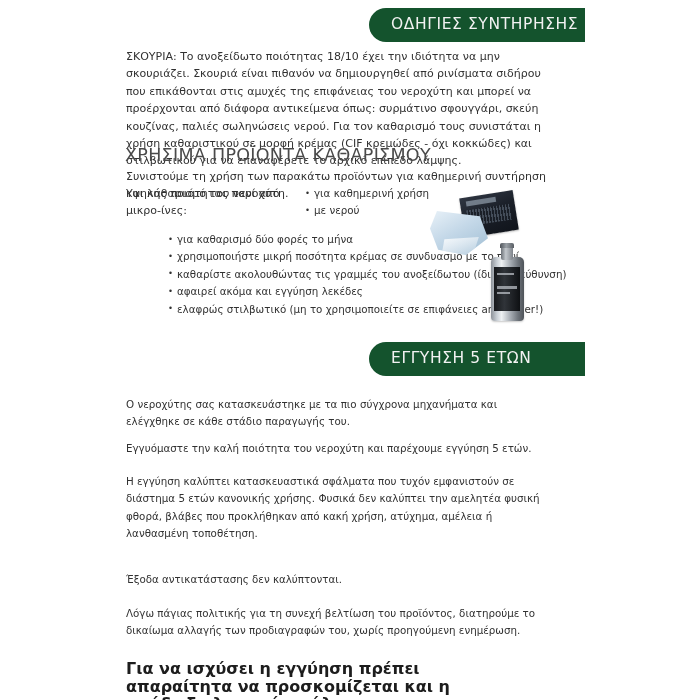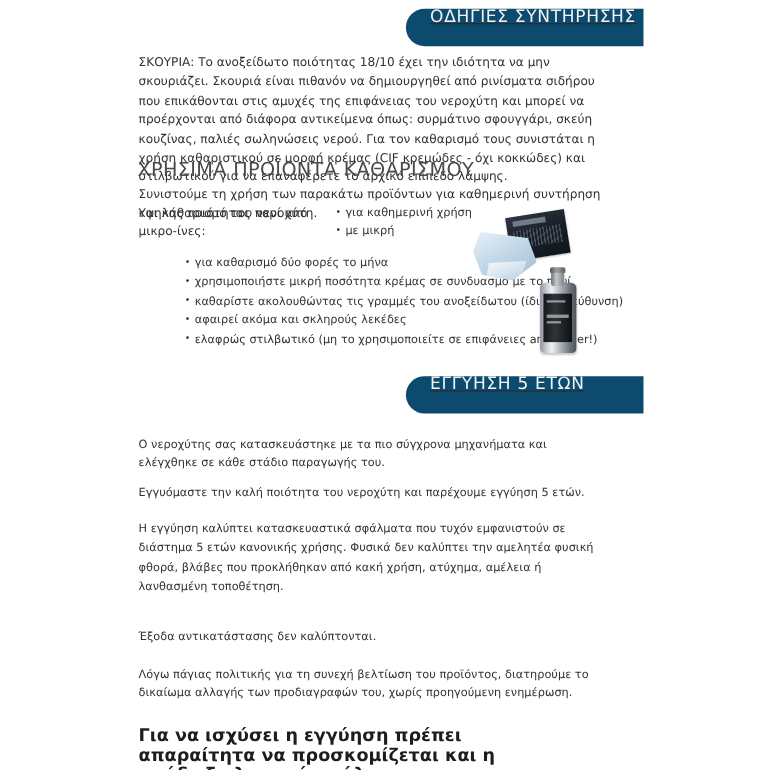--- a/index.html
+++ b/index.html
@@ -22,28 +22,27 @@
     position: absolute;
     inset: 0;
     width: 700px;
     height: 700px;
   }
 
   
   .banner {
     position: absolute;
     height: 34px;
-    background: #0c4a6e;
+    background: #14532d;
     border-top-left-radius: 17px;
     border-bottom-left-radius: 17px;
     display: flex;
-    align-items: flex-start;
+    align-items: center;
     box-sizing: border-box;
     padding-left: 22px;
-    text-decoration: underline;
   }
   .banner-title {
     color: #f2f2f2;
     font-size: 15.5px;
     letter-spacing: 0.6px;
     font-weight: 400;
     white-space: nowrap;
     line-height: 1;
   }
   #banner-maintenance {
@@ -289,29 +288,29 @@
   <div class="body-text" id="intro-paragraph">ΣΚΟΥΡΙΑ: Το ανοξείδωτο ποιότητας 18/10 έχει την ιδιότητα να μην σκουριάζει.  Σκουριά είναι πιθανόν να δημιουργηθεί από ρινίσματα σιδήρου που επικάθονται στις αμυχές της επιφάνειας του νεροχύτη και μπορεί να προέρχονται από διάφορα αντικείμενα όπως: συρμάτινο σφουγγάρι, σκεύη κουζίνας, παλιές σωληνώσεις νερού.  Για τον καθαρισμό τους συνιστάται η χρήση καθαριστικού σε μορφή κρέμας (CIF κρεμώδες - όχι κοκκώδες) και στιλβωτικού για να επαναφέρετε το αρχικό επίπεδο λάμψης.</div>
 
   <div class="section-heading">ΧΡΗΣΙΜΑ ΠΡΟΪΟΝΤΑ ΚΑΘΑΡΙΣΜΟΥ</div>
 
   <div class="body-text" id="products-intro">Συνιστούμε τη χρήση των παρακάτω προϊόντων για καθημερινή συντήρηση και καθαρισμό του νεροχύτη.</div>
 
   <div class="body-text" id="cloth-label">Υψηλής ποιότητας πανί από μικρο-ίνες:</div>
 
   <ul class="bullet-list" id="cloth-bullets">
     <li>για καθημερινή χρήση</li>
-    <li>με μικρή</li>
+    <li>με νερού</li>
   </ul>
 
 
   <ul class="bullet-list" id="cream-bullets">
     <li>για καθαρισμό δύο φορές το μήνα</li>
     <li>χρησιμοποιήστε μικρή ποσότητα κρέμας σε συνδυασμό με το πανί</li>
     <li>καθαρίστε ακολουθώντας τις γραμμές του ανοξείδωτου (ίδια κατεύθυνση)</li>
-    <li>αφαιρεί ακόμα και σκληρούς λεκέδες</li>
+    <li>αφαιρεί ακόμα και εγγύηση λεκέδες</li>
     <li>ελαφρώς στιλβωτικό (μη το χρησιμοποιείτε σε επιφάνειες anti-finger!)</li>
   </ul>
 
   <div class="product-img" id="cloth-image">
     <div class="pkg">
       <div class="pkg-top"></div>
       <div class="pkg-strip"></div>
     </div>
     <div class="cloth">
       <div class="cloth-fold"></div>

